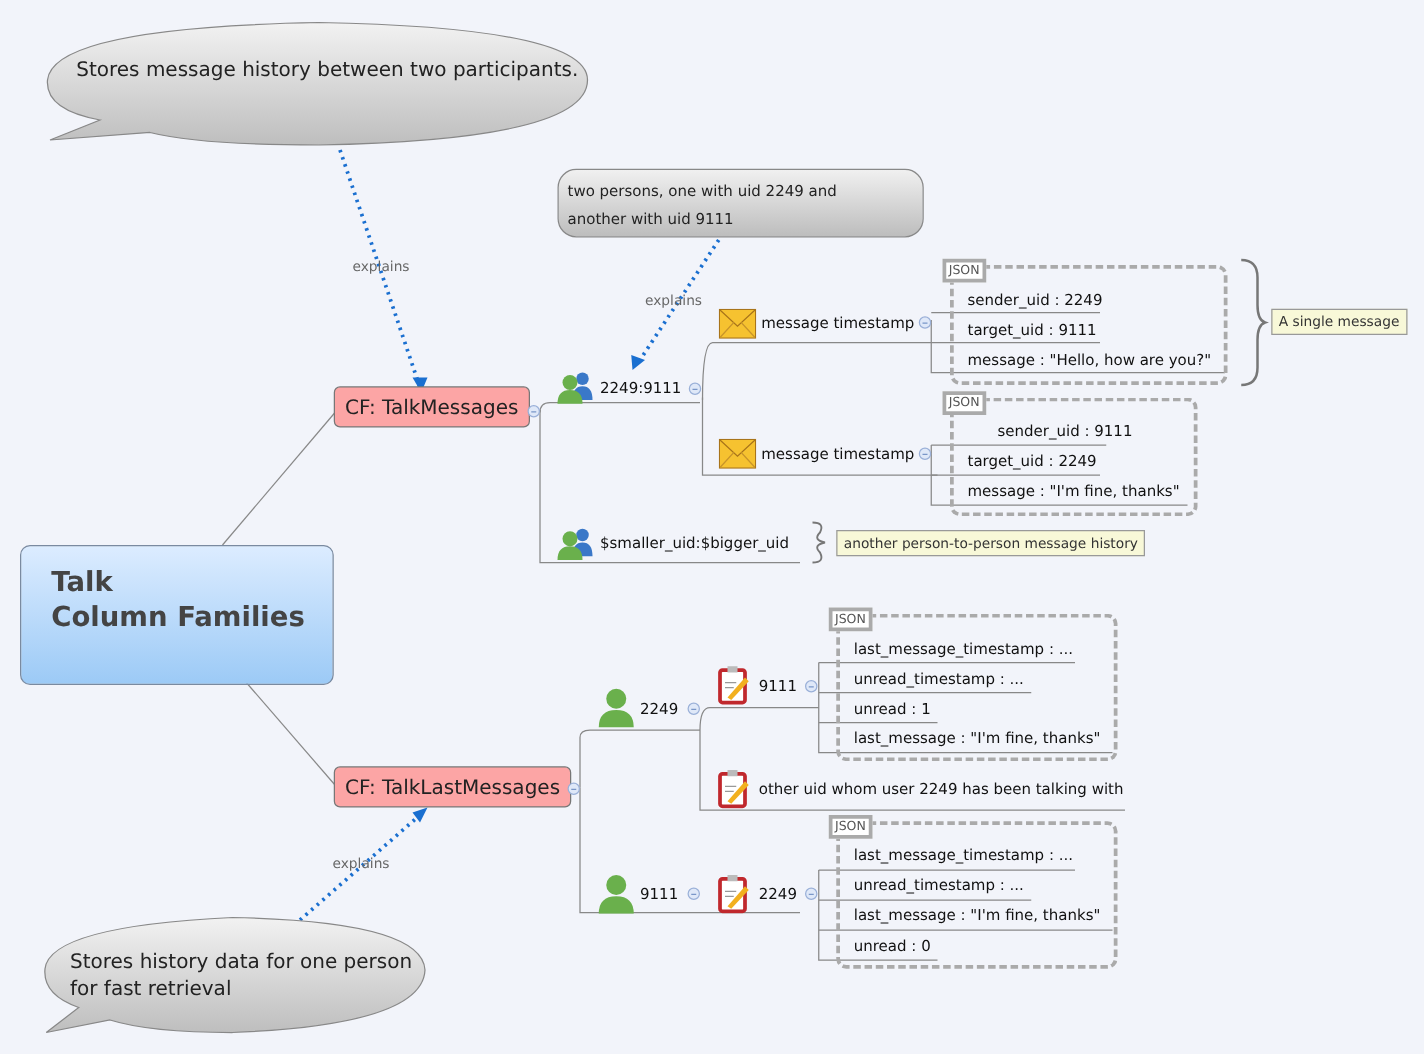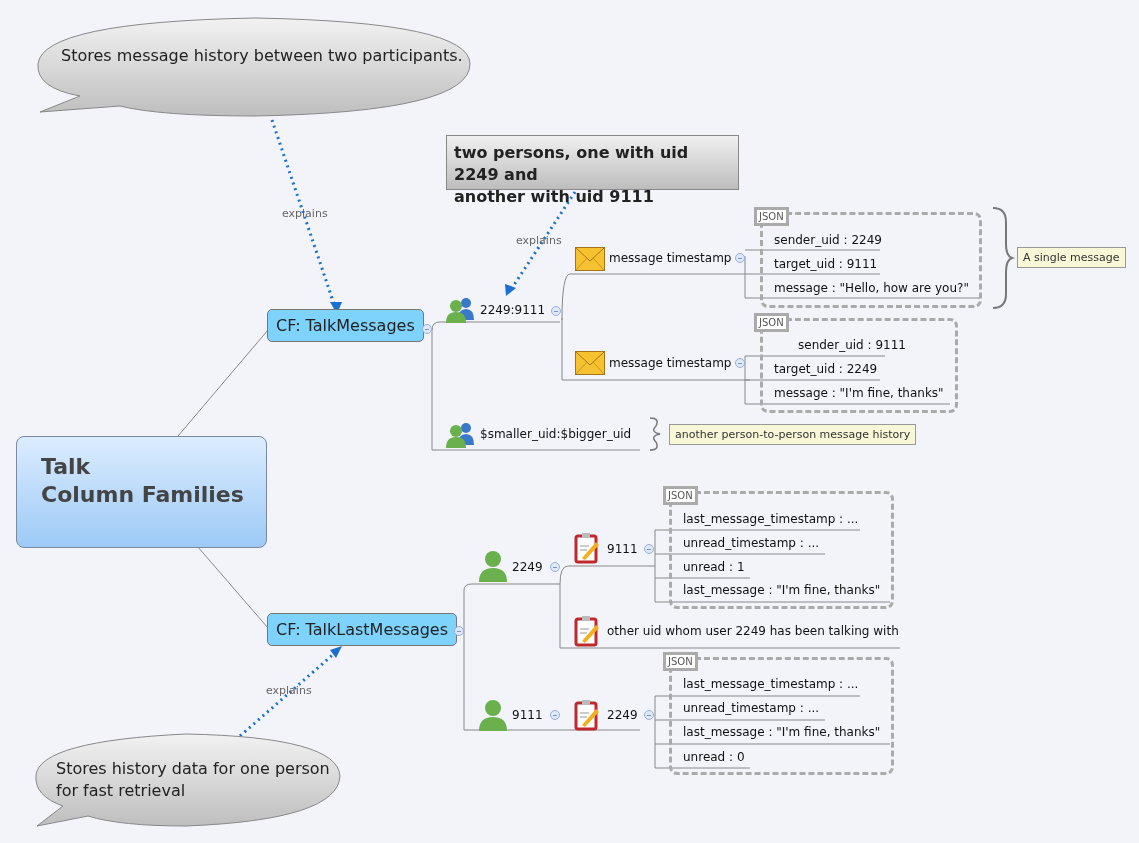--- a/index.html
+++ b/index.html
@@ -1,28 +1,28 @@
 <!DOCTYPE html>
 <html><head>
 <meta charset="utf-8">
 <style>
   html, body { margin:0; padding:0; }
   body { width:1139px; height:843px; background:#f2f4fa; position:relative; overflow:hidden;
          font-family:"DejaVu Sans", sans-serif; color:#222; }
   svg.lines { position:absolute; left:0; top:0; width:1139px; height:843px; }
   .txt { position:absolute; font-size:12px; white-space:nowrap; color:#111; }
-  .topic { position:absolute; background:#7dd3fc; border:1px solid #777; border-radius:5px;
+  .topic { position:absolute; background:#fca5a5; border:1px solid #777; border-radius:5px;
            font-size:16px; color:#222; box-sizing:border-box; padding:6px 8px; white-space:nowrap; }
   .root { position:absolute; left:16px; top:436px; width:251px; height:112px; box-sizing:border-box;
           border:1px solid #7a8aa0; border-radius:8px;
           background:linear-gradient(#dcecff, #9ccaf6); }
   .root-text { position:absolute; left:24px; top:16px; font-size:22px; font-weight:bold; color:#444; line-height:28px; white-space:pre; }
-  .callout-rect { position:absolute; border:1px solid #888; border-radius:0;
-                  background:linear-gradient(#f0f0f0,#bdbdbd); font-size:16px; color:#222;
-                  padding:6px 7px; box-sizing:border-box; line-height:22px;font-weight:bold; }
+  .callout-rect { position:absolute; border:1px solid #888; border-radius:15px;
+                  background:linear-gradient(#f0f0f0,#bdbdbd); font-size:12px; color:#222;
+                  padding:6px 7px; box-sizing:border-box; line-height:22px; }
   .bubble-text { position:absolute; font-size:16px; color:#222; line-height:22px; white-space:nowrap; }
   .label-explains { position:absolute; font-size:11px; color:#666; }
   .json-box { position:absolute; border:3px dashed #aaa; border-radius:8px; box-sizing:border-box; }
   .json-tag { position:absolute; font-size:10px; color:#555; background:#fff; border:3px solid #aaa;
               padding:0 2px; line-height:13px; }
   .field { position:absolute; font-size:12px; color:#111; white-space:nowrap; }
   .note { position:absolute; background:#f8f8d8; border:1px solid #999; font-size:11px; color:#333;
           padding:3px 5px; white-space:nowrap; }
   .collapse { position:absolute; width:8px; height:8px; border:1px solid #9ab0d8; border-radius:50%;
               background:#dfe8f8; }

